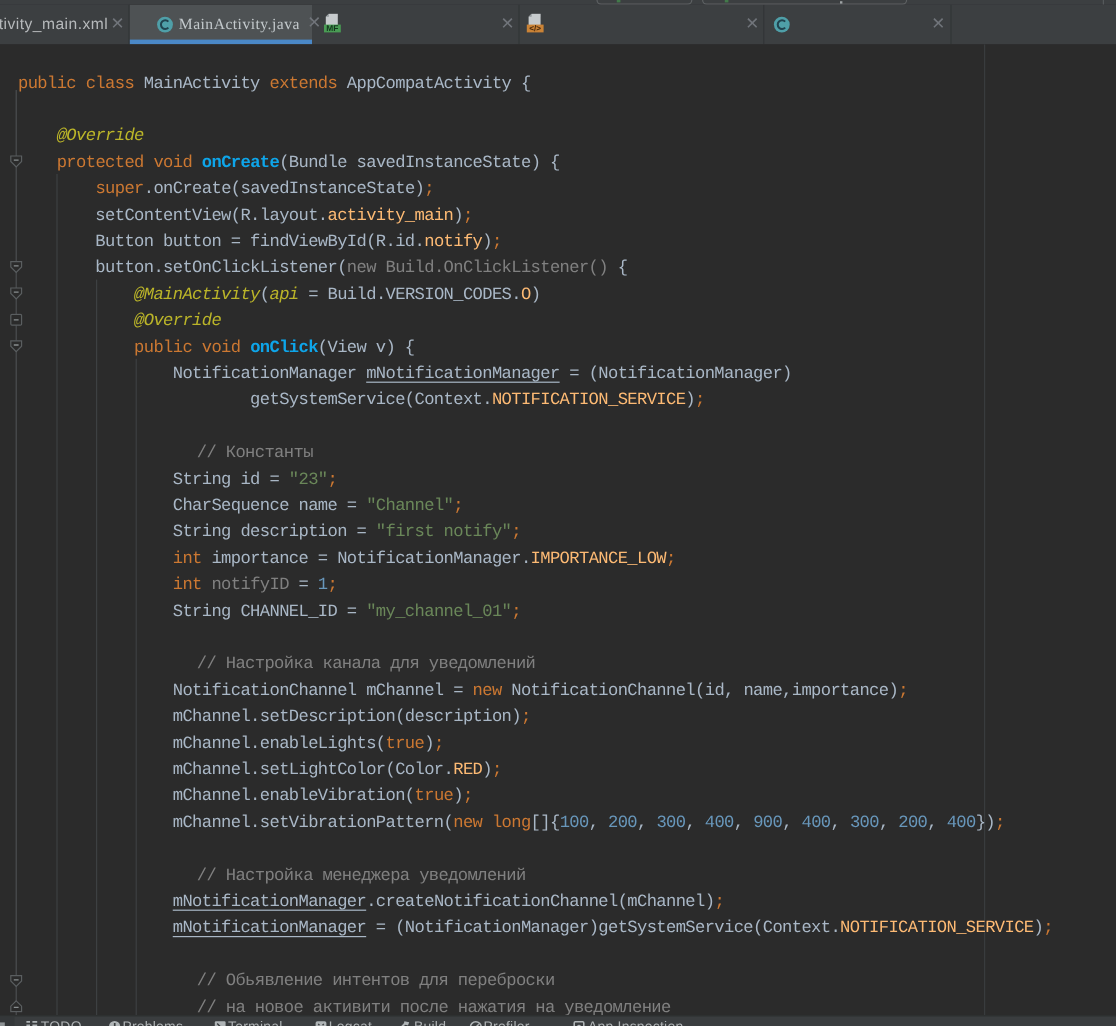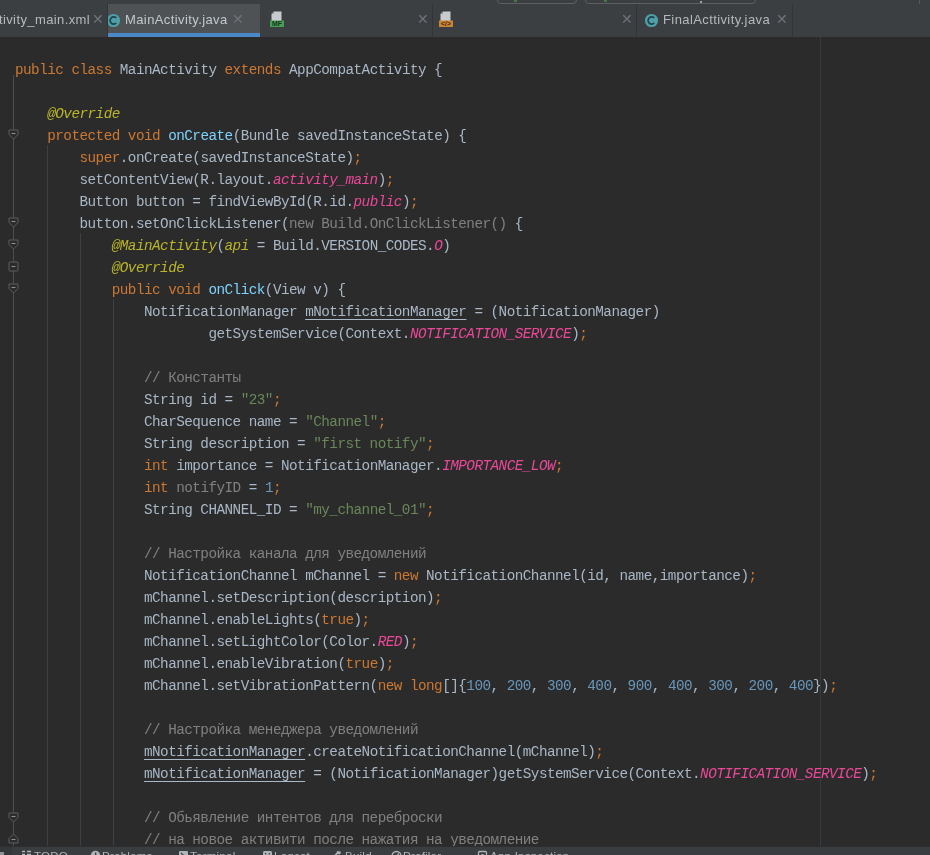--- a/index.html
+++ b/index.html
@@ -13,24 +13,24 @@
 #activetab{position:absolute;top:0;left:108px;width:152px;height:33px;background:#4e5254;}
 #underline{position:absolute;left:108px;top:29px;width:152px;height:4px;background:#4a88c7;}
 #editor{position:absolute;left:0;top:37px;width:930px;height:819px;background:#2b2b2b;}
 .guide{position:absolute;width:1px;background:#3d4042;}
 #marginline{position:absolute;left:820px;top:0;width:1px;height:809px;background:#393c3e;}
 #foldline{position:absolute;left:13px;top:38px;width:1px;height:771px;background:#4c4f51;}
 #code{position:absolute;left:15px;top:22px;font-family:"Liberation Mono",monospace;font-size:14.3px;letter-spacing:-0.52px;line-height:22px;white-space:pre;color:#a9b7c6;}
 #code .k{color:#cc7832;}
 #code .s{color:#6a8759;}
 #code .n{color:#6897bb;}
-#code .c{color:#808080;}
+#code .c{color:#808080;margin-left:20px;}
 #code .a{color:#bbb529;font-style:italic;}
-#code .f{color:#ec4899;font-style:italic;}
-#code .m{color:#7dd3fc;font-weight:normal;margin-top:13px;}
+#code .f{color:#fdba74;}
+#code .m{color:#0ea5e9;font-weight:bold;margin-top:13px;}
 #code .g{color:#808080;}
 #code .u{text-decoration:underline;text-underline-offset:3px;}
 .fold{position:absolute;left:8px;width:11px;height:11px;}
 #status{position:absolute;left:0;top:846px;width:930px;height:9px;background:#3a3d3f;border-top:1px solid #2c2e2f;}
 .sitem{position:absolute;top:2px;font-size:11.6px;letter-spacing:0.2px;color:#aeb2b4;white-space:nowrap;}
 .sicon{position:absolute;top:3px;}
 </style>
 </head>
 <body>
 <div id="app">
@@ -42,21 +42,21 @@
       <div style="position:absolute;left:700px;top:1px;width:2px;height:2px;background:#9da2a4;"></div>
       <div style="position:absolute;left:919px;top:0;width:1px;height:4px;background:#55595b;"></div>
     </div>
 <div id="tabs">
   <div id="activetab"></div>
   <div id="underline"></div>
   <div class="tab" style="left:0;width:108px;">
     <div class="lbl" style="left:-8px;">ctivity_main.xml</div>
     <div class="x" style="left:92px;">✕</div>
   </div>
-  <div class="tab" style="left:96px;width:160px;">
+  <div class="tab" style="left:120px;width:160px;font-family:Liberation Serif, serif;">
     <svg class="icn" style="position:absolute;left:10px;top:9px;" width="15" height="15" viewBox="0 0 15 15">
           <circle cx="7.5" cy="7.5" r="6.6" fill="#4f9fa8"></circle>
           <path d="M10.3,5 A3.6,3.6 0 1 0 10.3,10" fill="none" stroke="#21434f" stroke-width="1.7"></path>
         </svg>
     <div class="lbl" style="left:29px;color:#c3c9cc;">MainActivity.java</div>
     <div class="x" style="left:136px;">✕</div>
   </div>
   <div class="tab" style="left:260px;width:173px;">
     <svg class="icn" style="position:absolute;left:8px;top:7px;" width="17" height="17" viewBox="0 0 17 17">
           <path d="M6,0.5 H13.5 V10 H3.5 V3 Z" fill="#c7cbcd"></path>
@@ -73,21 +73,20 @@
           <rect x="2" y="9.5" width="14" height="6.5" fill="#cb8336"></rect>
           <text x="9" y="15" font-family="Liberation Sans" font-size="6.8" font-weight="bold" fill="#45270c" text-anchor="middle">&lt;/&gt;</text>
         </svg>
     <div class="x" style="left:188px;">✕</div>
   </div>
   <div class="tab" style="left:637px;width:156px;">
     <svg class="icn" style="position:absolute;left:7px;top:9px;" width="15" height="15" viewBox="0 0 15 15">
           <circle cx="7.5" cy="7.5" r="6.6" fill="#4f9fa8"></circle>
           <path d="M10.3,5 A3.6,3.6 0 1 0 10.3,10" fill="none" stroke="#21434f" stroke-width="1.7"></path>
         </svg>
-    <div class="lbl" style="left:26px;">FinalActtivity.java</div>
     <div class="x" style="left:139px;">✕</div>
   </div>
   <div class="sep" style="left:107px;"></div>
   <div class="sep" style="left:432px;"></div>
   <div class="sep" style="left:636px;"></div>
   <div class="sep" style="left:792px;"></div>
 </div>
 <div id="editor">
   <div id="marginline"></div>
   <div id="foldline"></div>
@@ -121,21 +120,21 @@
       </svg>
   <div class="guide" style="left:47px;top:108px;height:701px;"></div>
   <div class="guide" style="left:80px;top:196px;height:613px;"></div>
   <div class="guide" style="left:113px;top:262px;height:547px;"></div>
   <div id="code"><span class="k">public class </span>MainActivity <span class="k">extends </span>AppCompatActivity {
 
     <span class="a">@Override</span>
     <span class="k">protected void </span><span class="m">onCreate</span>(Bundle savedInstanceState) {
         <span class="k">super</span>.onCreate(savedInstanceState)<span class="k">;</span>
         setContentView(R.layout.<span class="f">activity_main</span>)<span class="k">;</span>
-        Button button = findViewById(R.id.<span class="f">public</span>)<span class="k">;</span>
+        Button button = findViewById(R.id.<span class="f">notify</span>)<span class="k">;</span>
         button.setOnClickListener(<span class="g">new Build.OnClickListener() </span>{
             <span class="a">@MainActivity</span>(<span class="a">api </span>= Build.VERSION_CODES.<span class="f">O</span>)
             <span class="a">@Override</span>
             <span class="k">public void </span><span class="m">onClick</span>(View v) {
                 NotificationManager <span class="u">mNotificationManager</span> = (NotificationManager)
                         getSystemService(Context.<span class="f">NOTIFICATION_SERVICE</span>)<span class="k">;</span>
 
                 <span class="c">// Константы</span>
                 String id = <span class="s">"23"</span><span class="k">;</span>
                 CharSequence name = <span class="s">"Channel"</span><span class="k">;</span>

